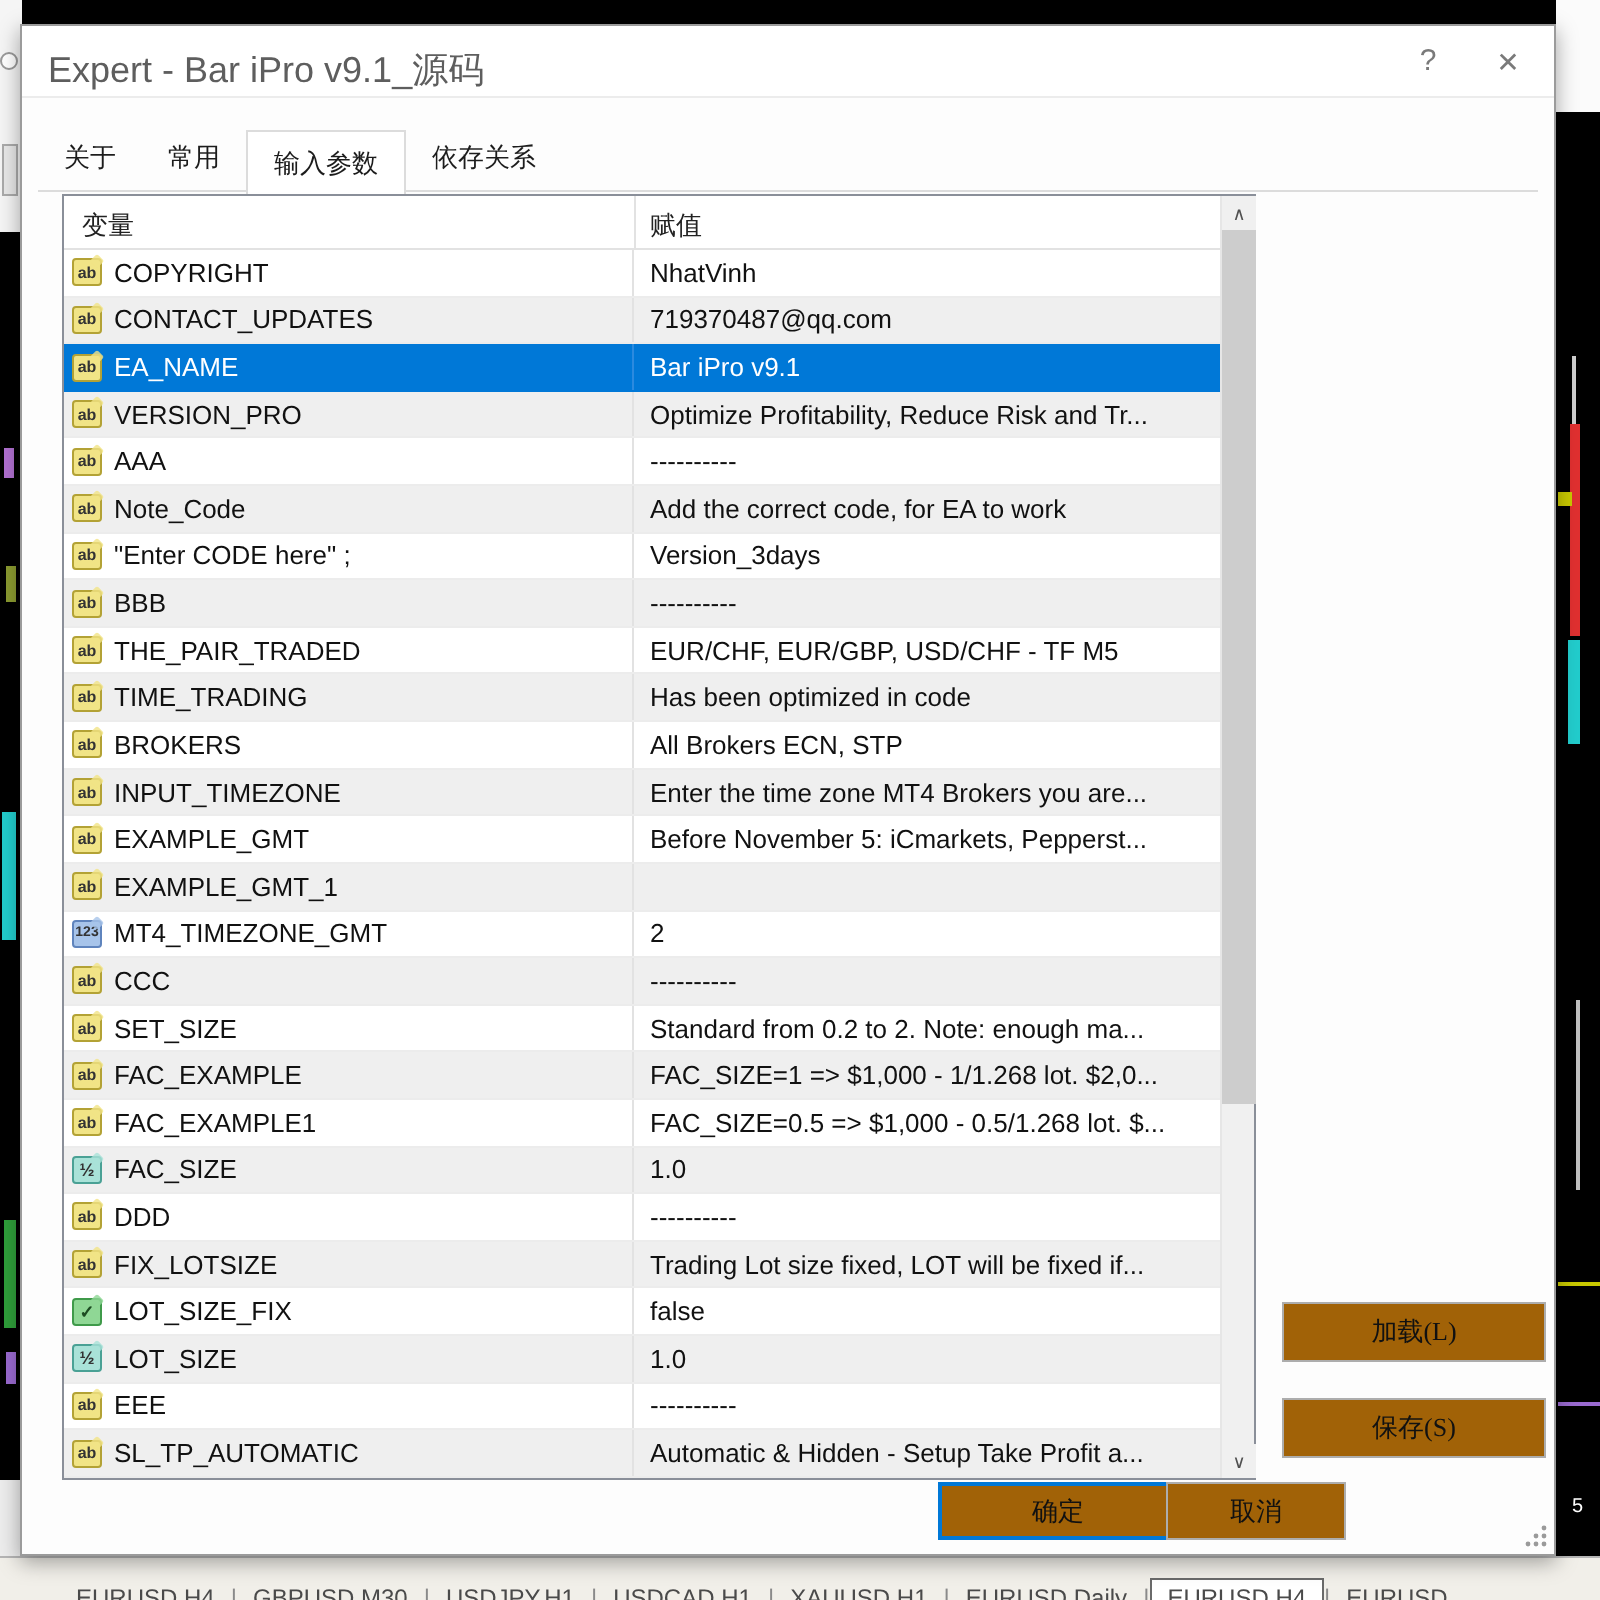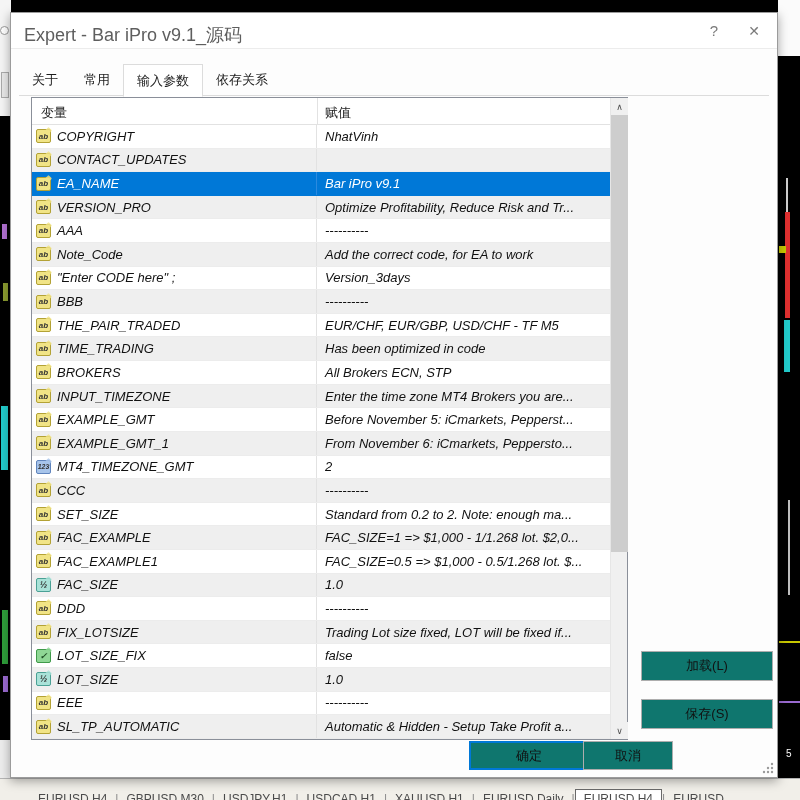--- a/index.html
+++ b/index.html
@@ -30,36 +30,36 @@
   #titlebar { left:0; top:0; right:0; height:36px; background:#fff;
               border-bottom:1px solid #ececec; }
   #title { position:absolute; left:13px; top:10px; font-size:18px; color:#5e5e5e; }
   .cap-btn { position:absolute; top:6px; width:34px; height:24px; text-align:center;
              line-height:24px; color:#7a7a7a; font-size:15px; }
   #btn-help { right:46px; }
   #btn-close { right:6px; font-size:14px; }
 
   
   #tabstrip { position:absolute; left:8px; top:52px; right:8px; height:31px;
-              display:flex; align-items:center; border-bottom:1px solid #dcdcdc; }
+              display:flex; align-items:flex-start; border-bottom:1px solid #dcdcdc; }
   .tab { padding:5px 13px 6px 13px; font-size:13px; color:#1c1c1c; background:transparent; }
   .tab.active { background:#fff; border:1px solid #dcdcdc; border-bottom:1px solid #fff;
                 margin-bottom:-1px; padding-top:7px; font-weight:normal; }
 
   
   #param-table { position:absolute; left:20px; top:84px; width:597px; height:643px;
                  background:#fff; border:1px solid #8a8f99; }
   #thead { position:absolute; left:0; top:0; right:17px; height:27px; background:#fff;
            border-bottom:1px solid #e2e2e2; font-size:13px; color:#222; }
   #thead .h1 { position:absolute; left:9px; top:6px; }
   #thead .h2 { position:absolute; left:293px; top:6px; }
   #thead .hsep { position:absolute; left:285px; top:0; width:1px; height:27px; background:#e2e2e2; }
 
   #tbody { position:absolute; left:0; top:27px; bottom:0; right:17px;
-           display:flex; flex-direction:column;font-style:italic; }
+           display:flex; flex-direction:column; }
   .prow { flex:1 1 0; display:flex; align-items:center; font-size:13px; color:#111;
           border-bottom:1px solid #ececec; background:#fff; overflow:hidden; }
   .prow.alt { background:#efefef; }
   .prow.selected { background:#0078d7; color:#fff; border-bottom-color:#0078d7; }
   .pname { width:285px; flex:0 0 285px; display:flex; align-items:center; gap:6px;
            padding-left:4px; border-right:1px solid #e2e2e2; align-self:stretch;
            white-space:nowrap; overflow:hidden; }
   .prow.selected .pname { border-right-color:#2b8adf; }
   .pvalue { flex:1; padding-left:8px; white-space:nowrap; overflow:hidden; }
 
@@ -75,22 +75,22 @@
 
   
   #vscroll { position:absolute; top:0; right:0; width:17px; height:641px; background:#f0f0f0;
              border-left:1px solid #e6e6e6; }
   .sb-arrow { position:absolute; left:0; width:17px; height:17px; color:#505050; font-size:9px;
               display:flex; align-items:center; justify-content:center; background:#f0f0f0; }
   #sb-up { top:0; } #sb-down { bottom:0; }
   #sb-thumb { position:absolute; left:0; top:17px; width:17px; height:437px; background:#cdcdcd; }
 
   
-  .btn { position:absolute; background:#0f766e; border:1px solid #adadad; font-size:13px;
-         color:#111; display:flex; align-items:center; justify-content:center; }
+  .btn { position:absolute; background:#a16207; border:1px solid #adadad; font-size:13px;
+         color:#111; display:flex; align-items:center; justify-content:center;font-family:Liberation Serif, serif; }
   #btn-load { left:630px; top:638px; width:132px; height:30px; }
   #btn-save { left:630px; top:686px; width:132px; height:30px; }
   #btn-ok     { left:458px; top:728px; width:120px; height:29px; border:2px solid #0078d7; }
   #btn-cancel { left:572px; top:728px; width:90px;  height:29px; }
   #btn-reset  { left:672px; top:728px; width:90px;  height:29px; }
 
   #grip { position:absolute; right:3px; bottom:3px; }
 </style>
 </head>
 <body>
@@ -164,20 +164,21 @@
             <span class="ticon ab">ab</span>
             <span>COPYRIGHT</span>
           </div>
           <div class="pvalue">NhatVinh</div>
         </div>
         <div class="prow alt">
           <div class="pname">
             <span class="ticon ab">ab</span>
             <span>CONTACT_UPDATES</span>
           </div>
+          <div class="pvalue">719370487@qq.com</div>
         </div>
         <div class="prow selected">
           <div class="pname">
             <span class="ticon ab">ab</span>
             <span>EA_NAME</span>
           </div>
           <div class="pvalue">Bar iPro v9.1</div>
         </div>
         <div class="prow alt">
           <div class="pname">
@@ -247,21 +248,20 @@
             <span class="ticon ab">ab</span>
             <span>EXAMPLE_GMT</span>
           </div>
           <div class="pvalue">Before November 5: iCmarkets, Pepperst...</div>
         </div>
         <div class="prow alt">
           <div class="pname">
             <span class="ticon ab">ab</span>
             <span>EXAMPLE_GMT_1</span>
           </div>
-          <div class="pvalue">From November 6: iCmarkets, Peppersto...</div>
         </div>
         <div class="prow">
           <div class="pname">
             <span class="ticon i123">123</span>
             <span>MT4_TIMEZONE_GMT</span>
           </div>
           <div class="pvalue">2</div>
         </div>
         <div class="prow alt">
           <div class="pname">

